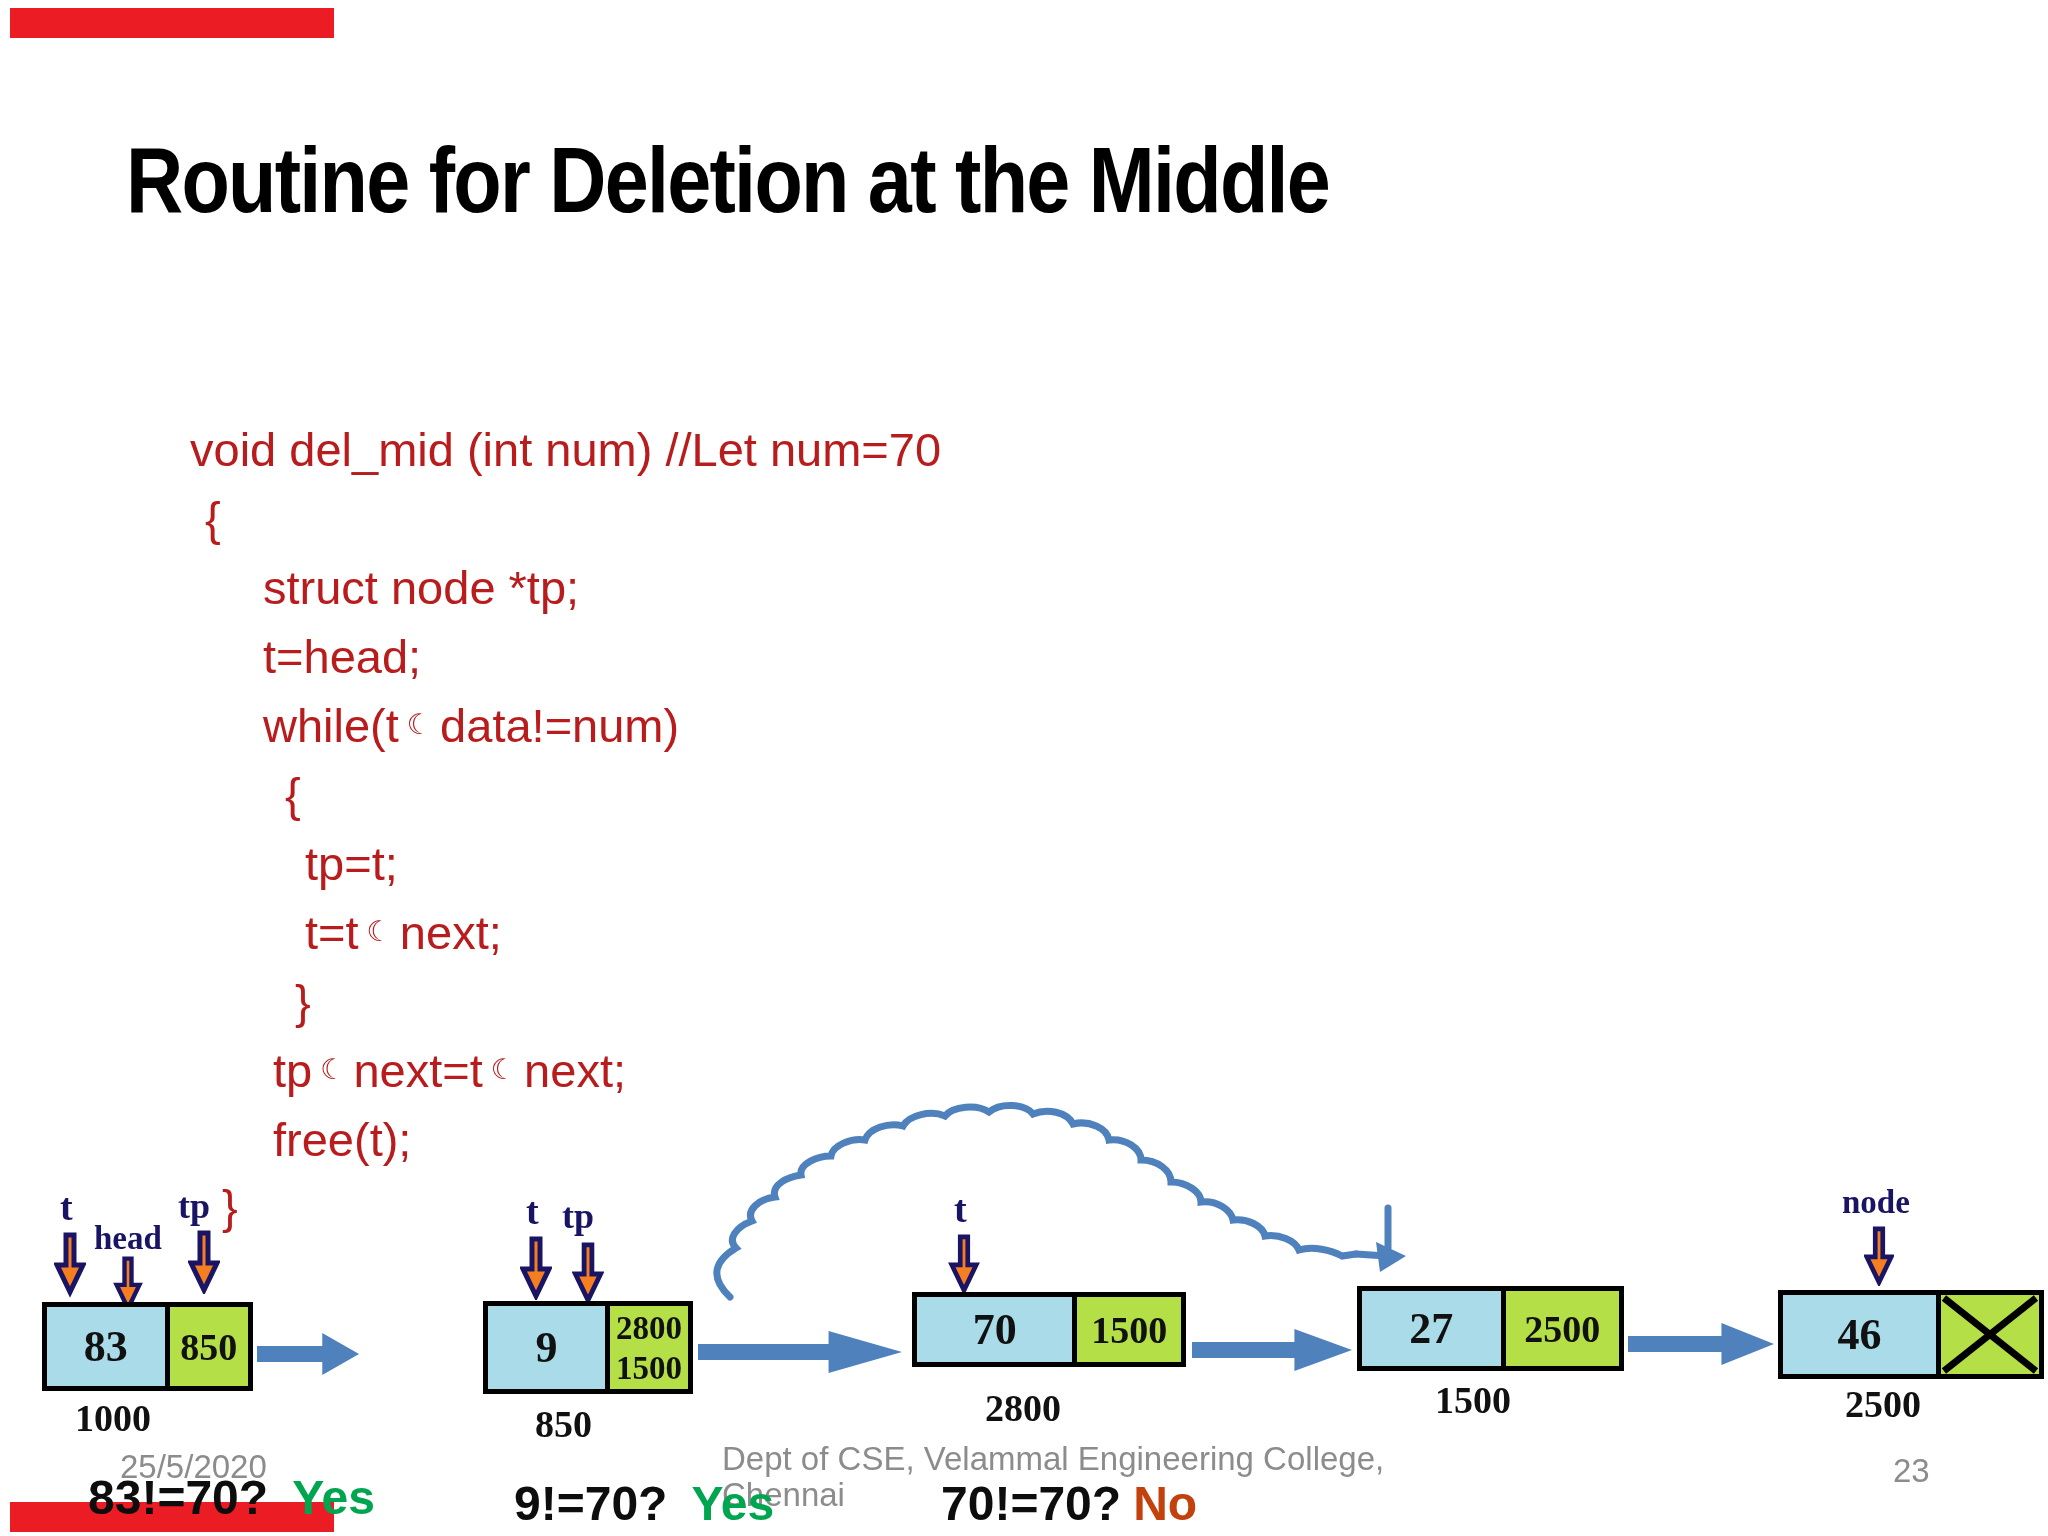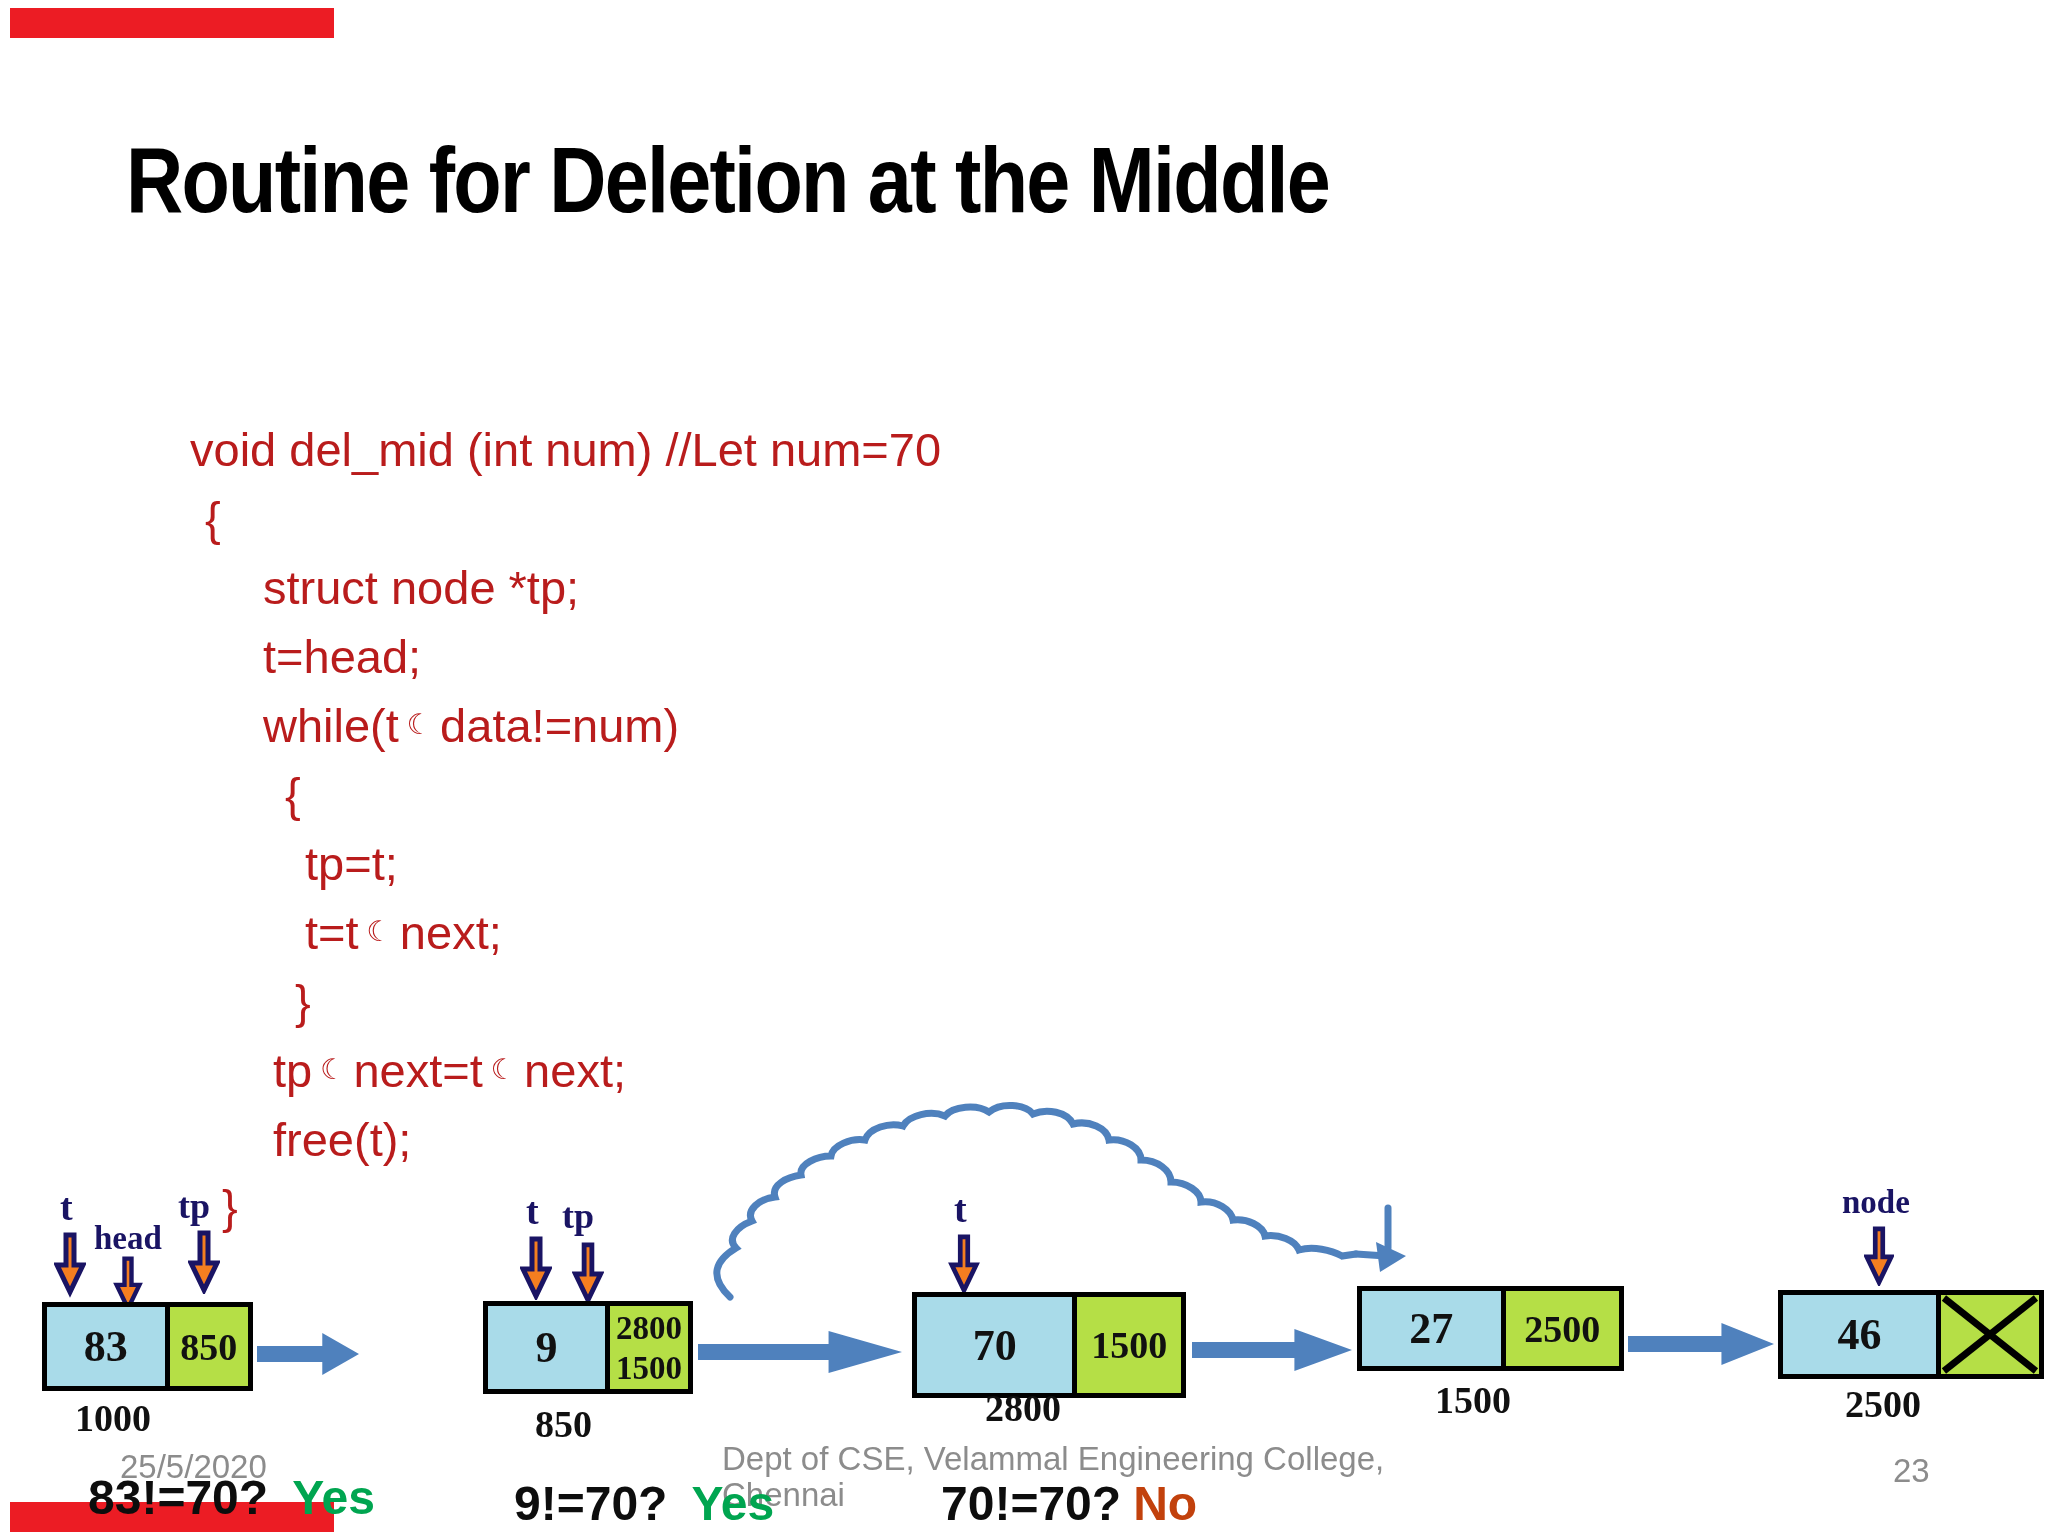--- a/index.html
+++ b/index.html
@@ -128,21 +128,21 @@
     <div class="cell-data" style="flex:60 0 0;">9</div>
     <div class="cell-next" style="flex:40 0 0;">
       <div class="stacked">2800</div>
       <div class="stacked">1500</div>
     </div>
   </div>
   <div class="addr" style="left:535px;top:1402px;">850</div>
 
   <div class="conn" style="left: 698px; top: 1330px; width: 204px; background-color: rgb(79, 129, 189);"></div>
 
-  <div class="node" style="left:912px;top:1292px;width:274px;height:106px;">
+  <div class="node" style="left:912px;top:1292px;width:274px;height:75px;">
     <div class="cell-data" style="flex:60 0 0;">70</div>
     <div class="cell-next" style="flex:40 0 0;">1500</div>
   </div>
   <div class="addr" style="left:985px;top:1386px;">2800</div>
 
   <div class="conn" style="left: 1192px; top: 1328px; width: 160px; background-color: rgb(79, 129, 189);"></div>
 
   <div class="node" style="left:1357px;top:1286px;width:267px;height:85px;">
     <div class="cell-data" style="flex:55 0 0;">27</div>
     <div class="cell-next" style="flex:45 0 0;">2500</div>

